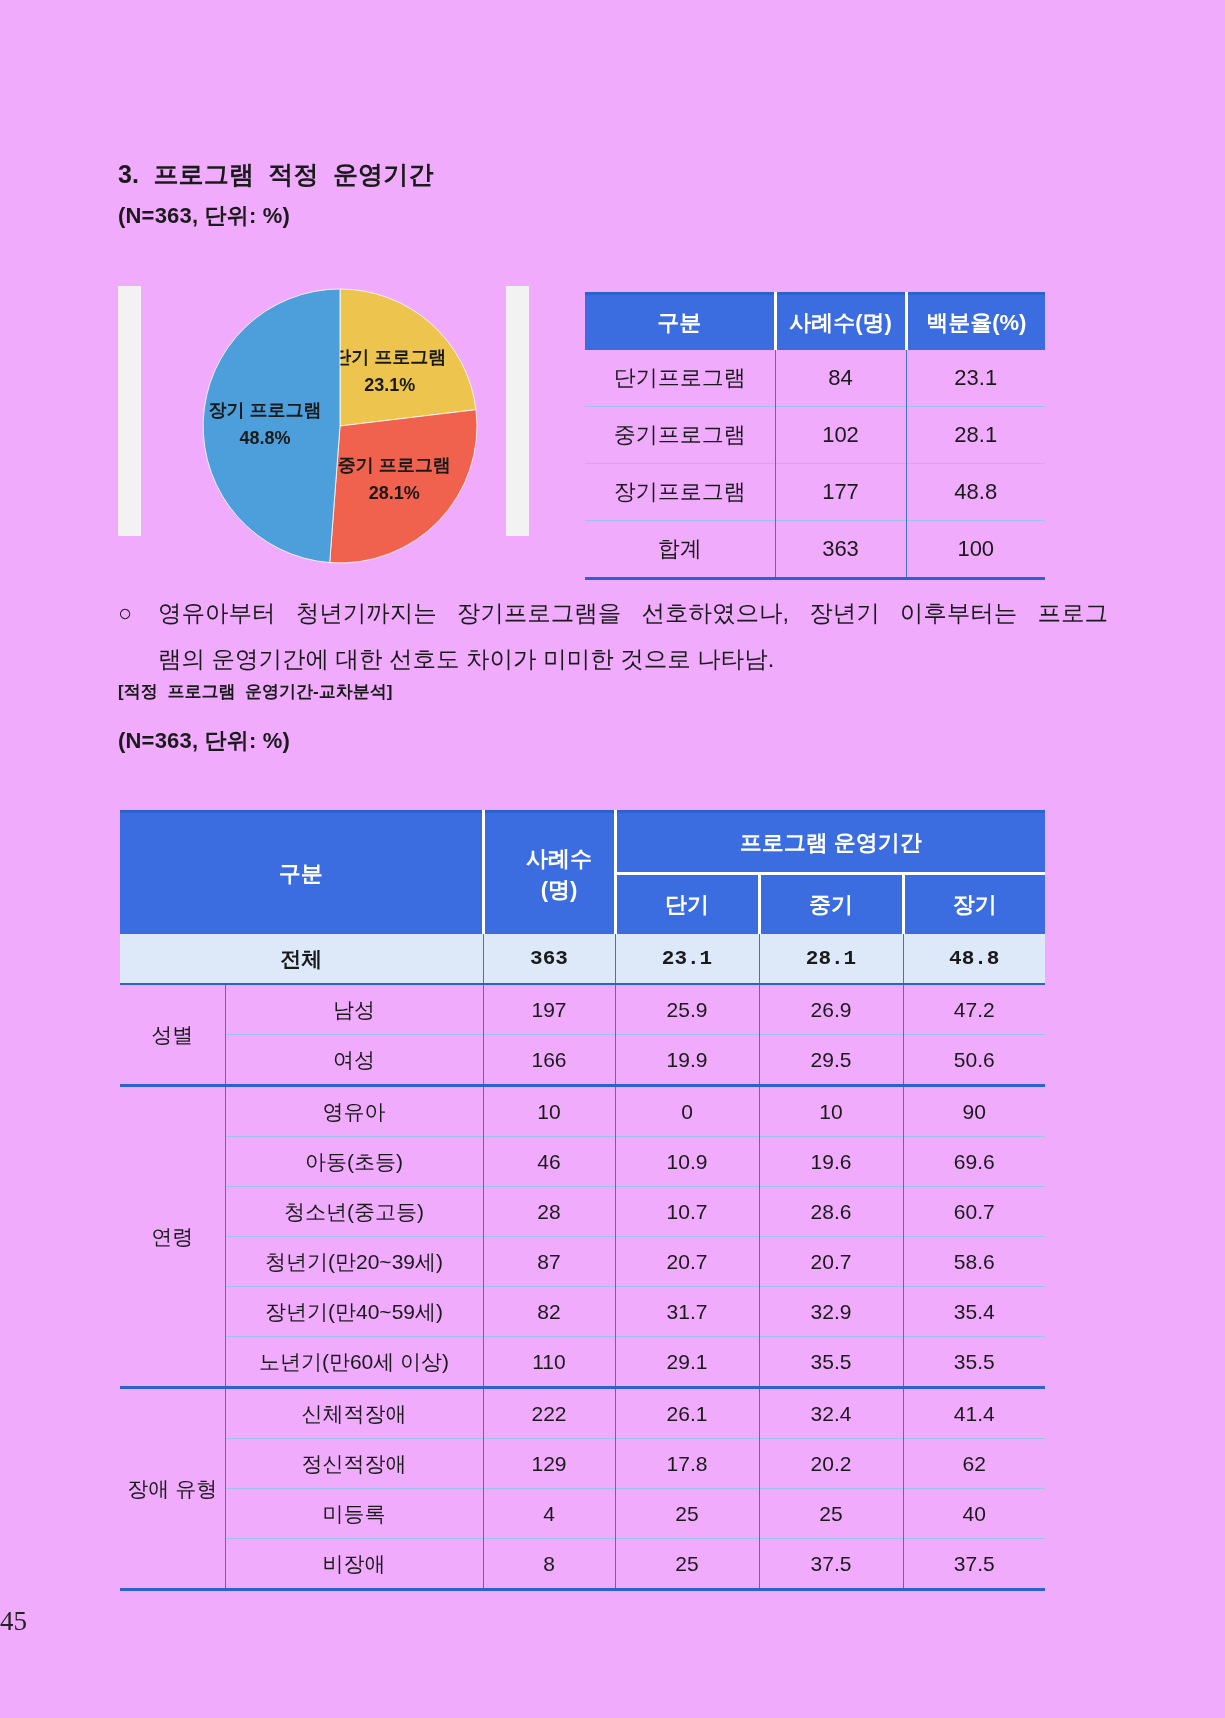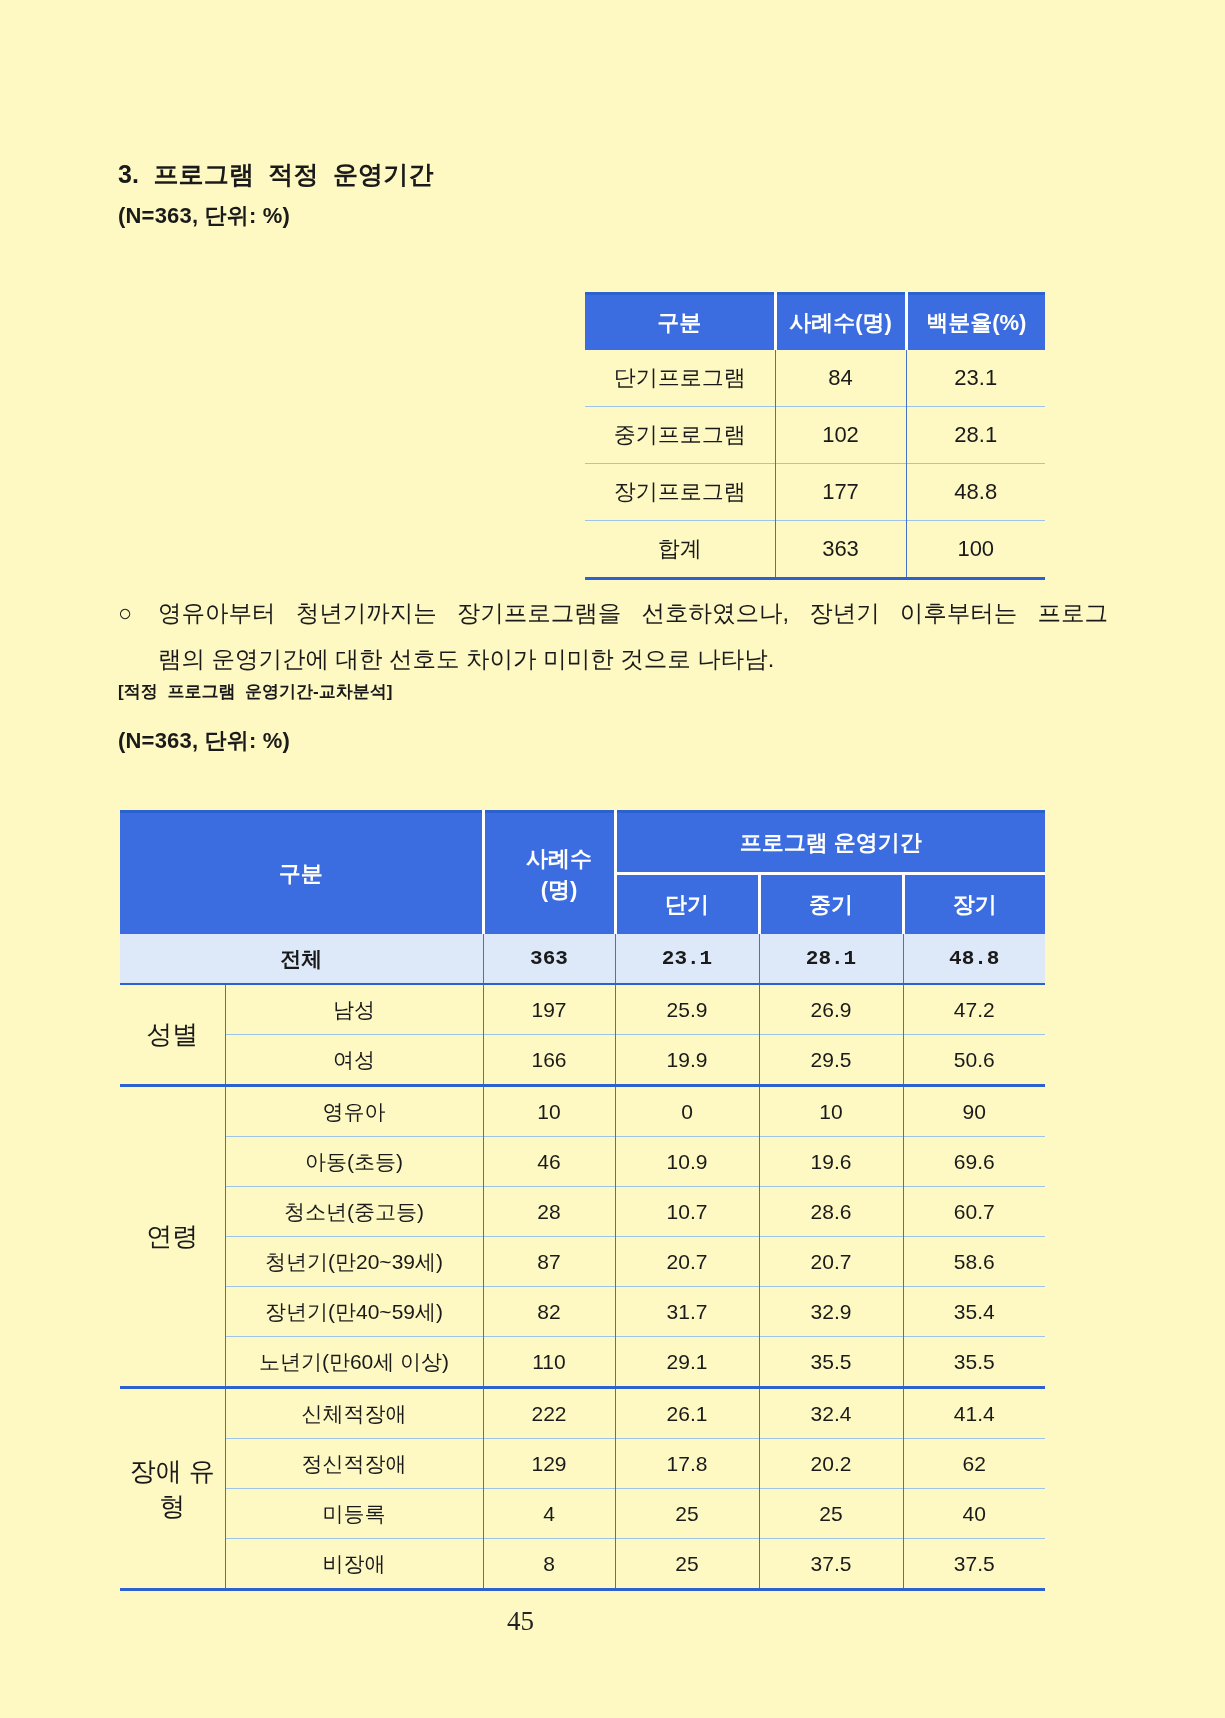--- a/index.html
+++ b/index.html
@@ -1,18 +1,18 @@
 <!DOCTYPE html>
 <html style="--header_blue: #3b6de0; --dark_border: #2b62cf; --light_border: #9dc3e6; --grid_vertical: #4472c4; --total_bg: #dde9f8;"><head>
 <meta charset="utf-8">
 <style>
   html,body { margin:0; padding:0; background:#888; }
   .page {
     position:relative; width:1225px; height:1718px; margin:0 auto;
-    background:#fef9c3; font-family:"Liberation Sans", sans-serif; color:#1a1a1a;
+    background:#f0abfc; font-family:"Liberation Sans", sans-serif; color:#1a1a1a;
     overflow:hidden;
   }
   .abs { position:absolute; }
 
   .title { left:118px; top:158px; font-size:25px; font-weight:700; word-spacing:7px; letter-spacing:0.2px; }
   .note { width:987px; text-align:left; font-size:22px; font-weight:700; letter-spacing:0.2px; }
   .note-top { left:118px; top:201px; }
   .note-mid { left:118px; top:726px; }
 
   
@@ -43,35 +43,47 @@
   .t2 { left:120px; top:810px; width:925px;
         border-top:3px solid var(--dark_border); border-bottom:3px solid var(--dark_border); }
   .t2 th { background:var(--header_blue); color:#fff; font-weight:700; font-size:22px; text-align:center; }
   .t2 .h1 th { height:57px; }
   .t2 .h2 th { height:57px; border-top:3px solid #ffffff; }
   .t2 th.sep { border-left:3px solid #ffffff; }
   .t2 th .twoline { line-height:31px;margin-left:20px; }
   .t2 td { height:47px; text-align:center; font-size:21px; border-top:1px solid var(--light_border); }
   .t2 tbody tr:first-child td { border-top:none; }
   .t2 td + td { border-left:1px solid var(--grid_vertical); }
-  .t2 td.grp { border-right:1px solid var(--grid_vertical); font-size:26px; }
+  .t2 td.grp { border-right:1px solid var(--grid_vertical); font-size:21px; }
   .t2 tr.total td { background:var(--total_bg); font-weight:700; border-bottom:2px solid var(--dark_border);font-family:Liberation Mono, monospace; }
   .t2 tr.gb td { border-top:3px solid var(--dark_border); }
 
-  .pagenum { left:0; top:1606px; width:1041px; text-align:center;
+  .pagenum { left:0; top:1606px; width:1041px; text-align:left;
              font-family:"Liberation Serif", serif; font-size:27px; color:#222; }
 </style>
 </head>
 <body>
 
 <div class="page">
 
   <div class="abs title">3. 프로그램 적정 운영기간</div>
   <div class="abs note note-top">(N=363, 단위: %)</div>
 
+  <div class="abs chart-area">
+    <div class="strip strip-l"></div>
+    <div class="strip strip-r"></div>
+    <svg id="pie" width="415" height="302" viewBox="0 0 415 302">
+        <path d="M225,158 L225.0,21.0 A137,137 0 0 1 361.0,141.7 Z" fill="#edc44d" stroke="#ffffff" stroke-width="0.8"></path>
+        <text class="pie-label"><tspan x="274.8" y="94.9">단기 프로그램</tspan><tspan x="274.8" y="122.9">23.1%</tspan></text>
+        <path d="M225,158 L361.0,141.7 A137,137 0 0 1 214.7,294.6 Z" fill="#f0614e" stroke="#ffffff" stroke-width="0.8"></path>
+        <text class="pie-label"><tspan x="279.2" y="202.9">중기 프로그램</tspan><tspan x="279.2" y="230.9">28.1%</tspan></text>
+        <path d="M225,158 L214.7,294.6 A137,137 0 0 1 225.0,21.0 Z" fill="#4d9fdb" stroke="#ffffff" stroke-width="0.8"></path>
+        <text class="pie-label"><tspan x="150.1" y="148.2">장기 프로그램</tspan><tspan x="150.1" y="176.2">48.8%</tspan></text>
+      </svg>
+  </div>
 
   <table class="abs t1">
     <colgroup>
         <col style="width:190px">
         <col style="width:131px">
         <col style="width:139px">
       </colgroup>
     <thead>
       <tr>
         <th>구분</th>

